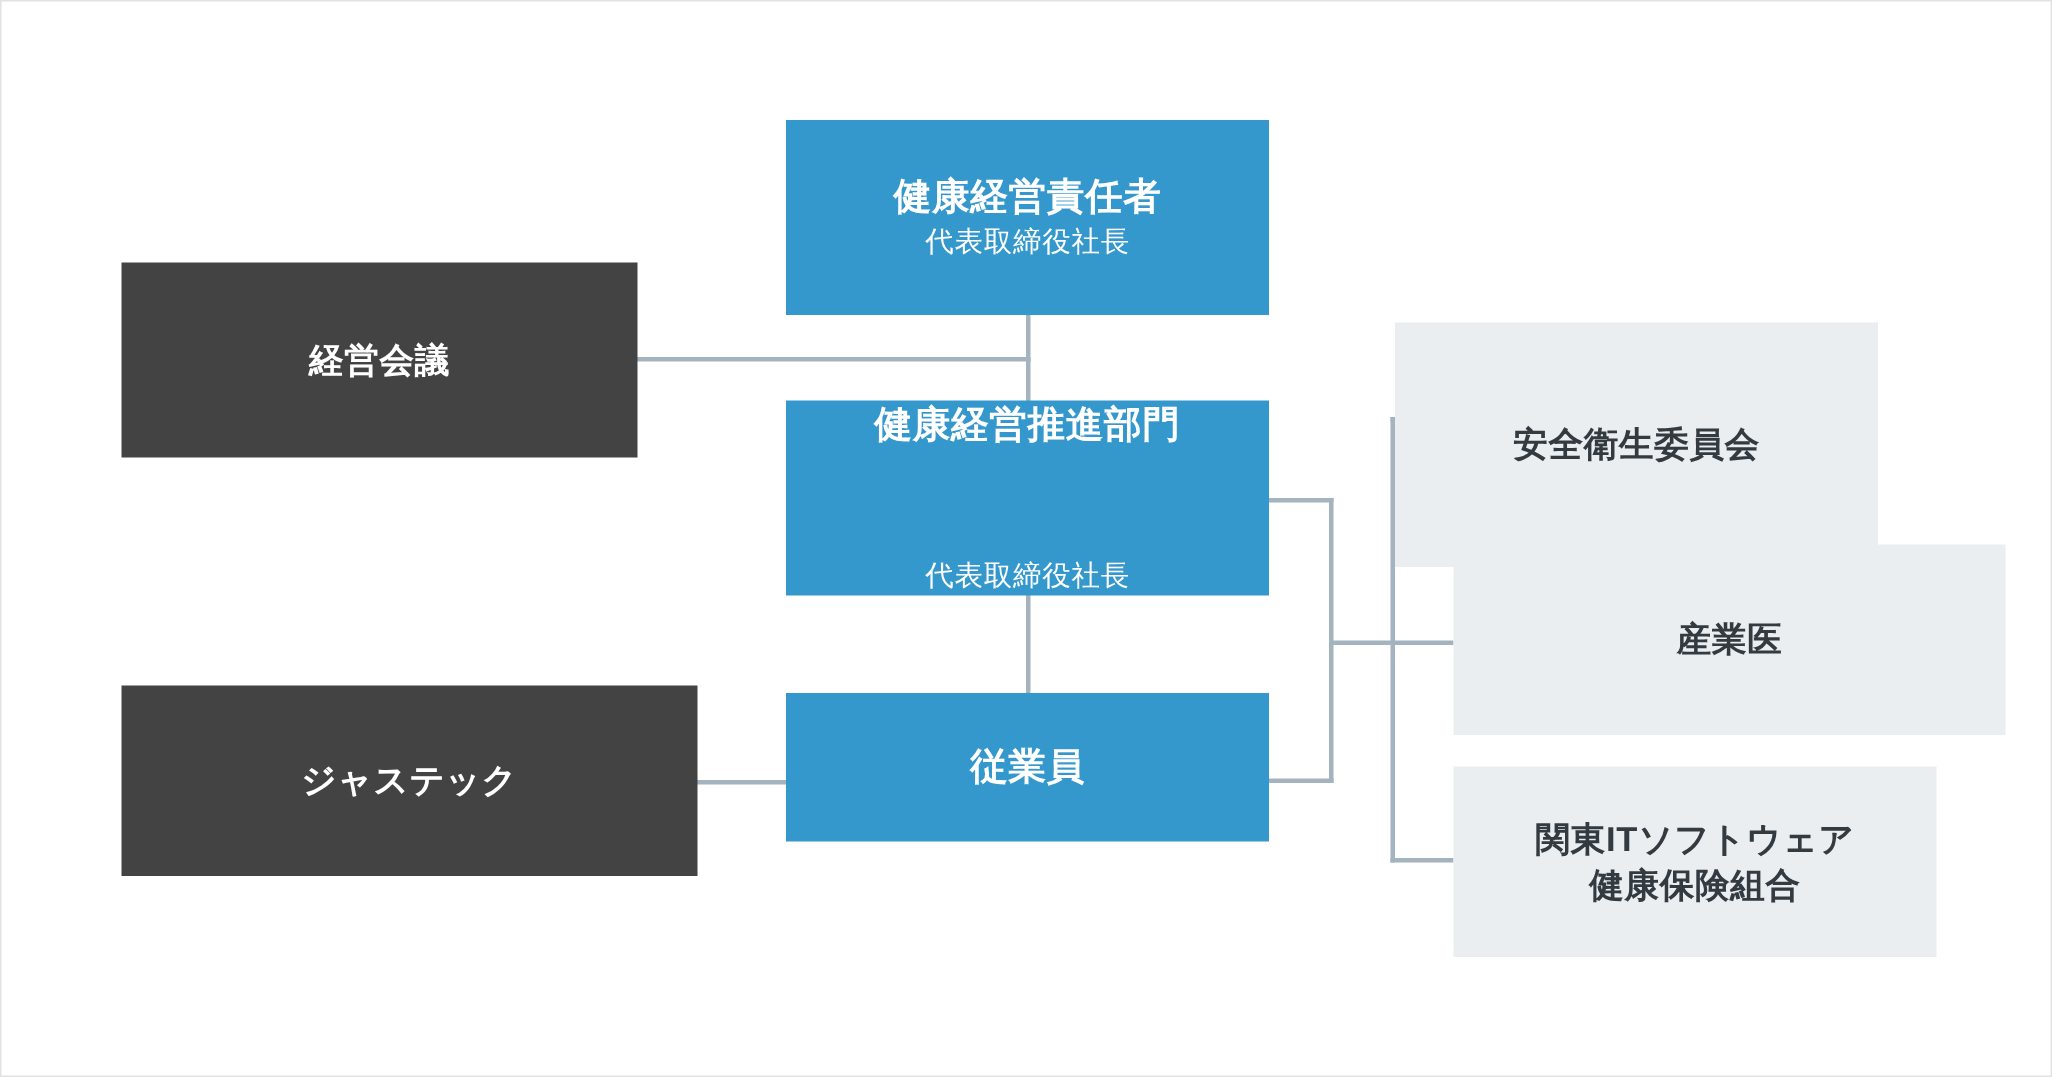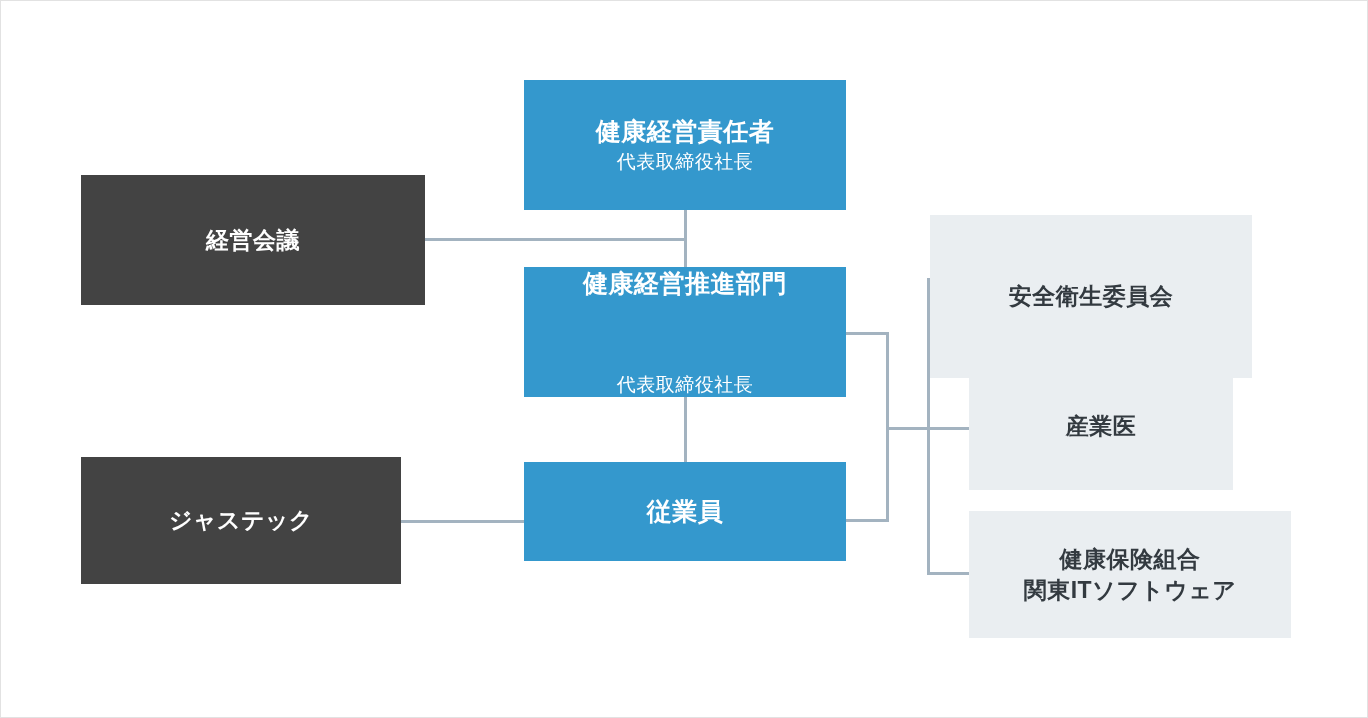--- a/index.html
+++ b/index.html
@@ -114,34 +114,34 @@
   </div>
 
   <div class="node node-blue" style="left:523px; top:461px; width:322px; height:99px;">
     <span class="title">従業員</span>
   </div>
 
   <div class="node node-dark" style="left:80px; top:174px; width:344px; height:130px;">
     <span class="title">経営会議</span>
   </div>
 
-  <div class="node node-dark" style="left:80px; top:456px; width:320px; height:127px;">
+  <div class="node node-dark" style="left:80px; top:456px; width:384px; height:127px;">
     <span class="title">
       <span class="ln">ジャステック</span>
     </span>
   </div>
 
   <div class="node node-light" style="left:929px; top:214px; width:322px; height:163px;">
     <span class="title">安全衛生委員会</span>
   </div>
 
-  <div class="node node-light" style="left:968px; top:362px; width:264px; height:127px;">
+  <div class="node node-light" style="left:968px; top:362px; width:368px; height:127px;">
     <span class="title">産業医</span>
   </div>
 
   <div class="node node-light" style="left:968px; top:510px; width:322px; height:127px;">
     <span class="title">
+      <span class="ln">関東ITソフトウェア</span>
       <span class="ln">健康保険組合</span>
-      <span class="ln">関東ITソフトウェア</span>
     </span>
   </div>
 
 </div>
 
 </body></html>

